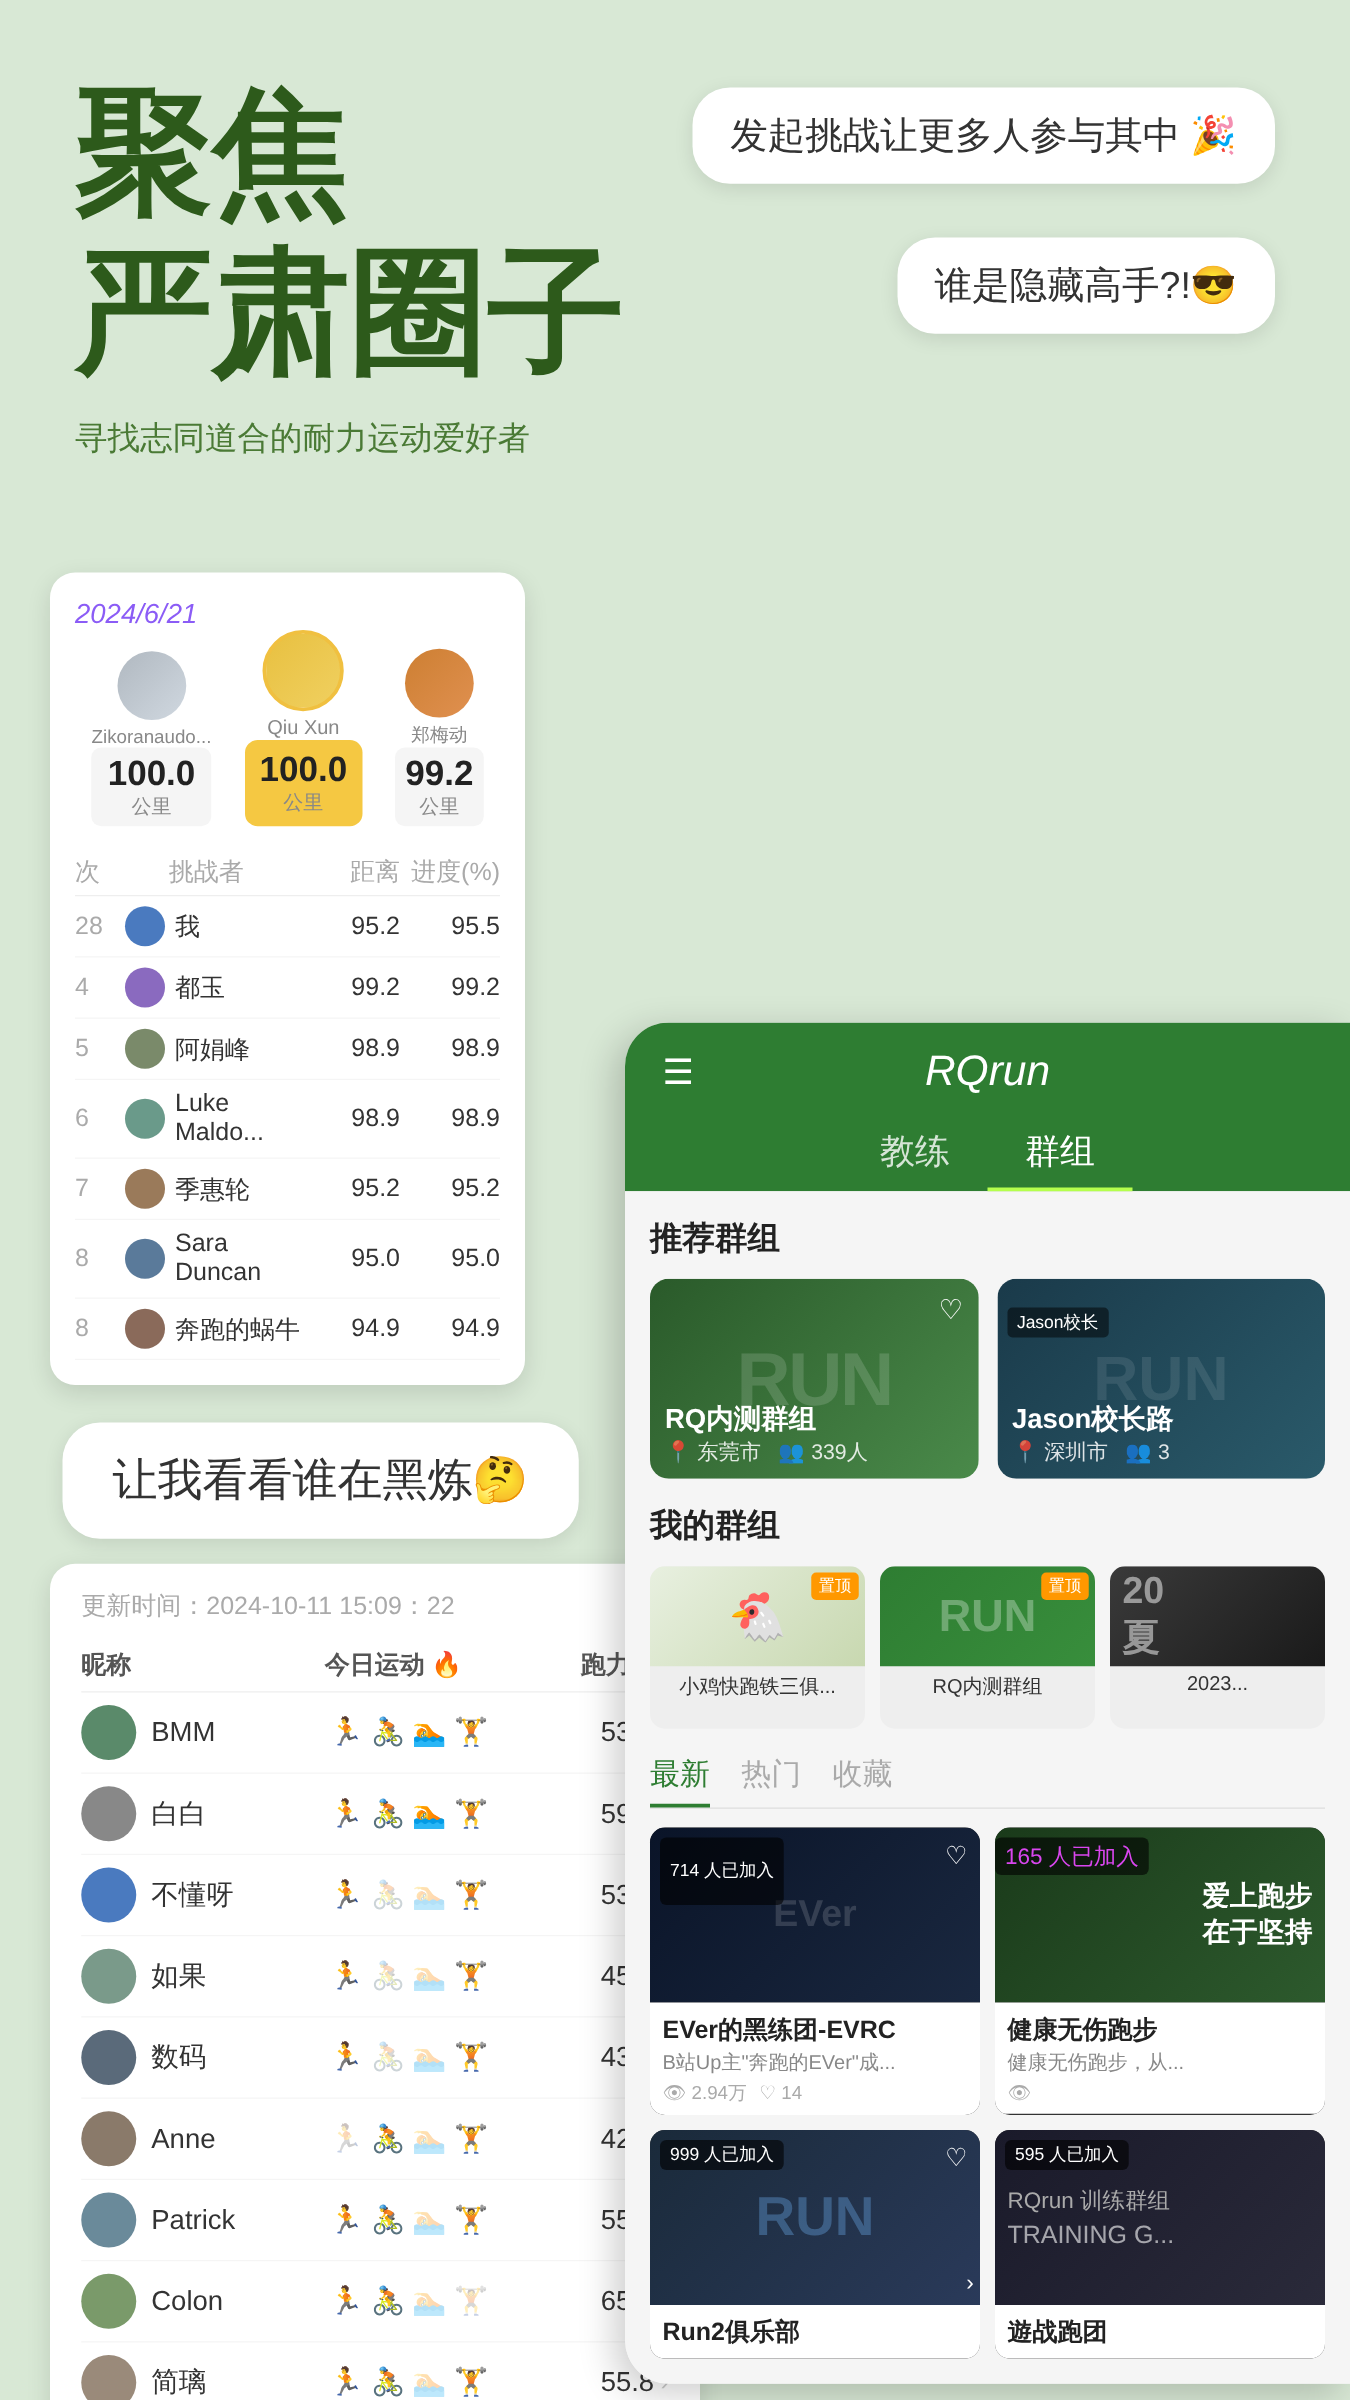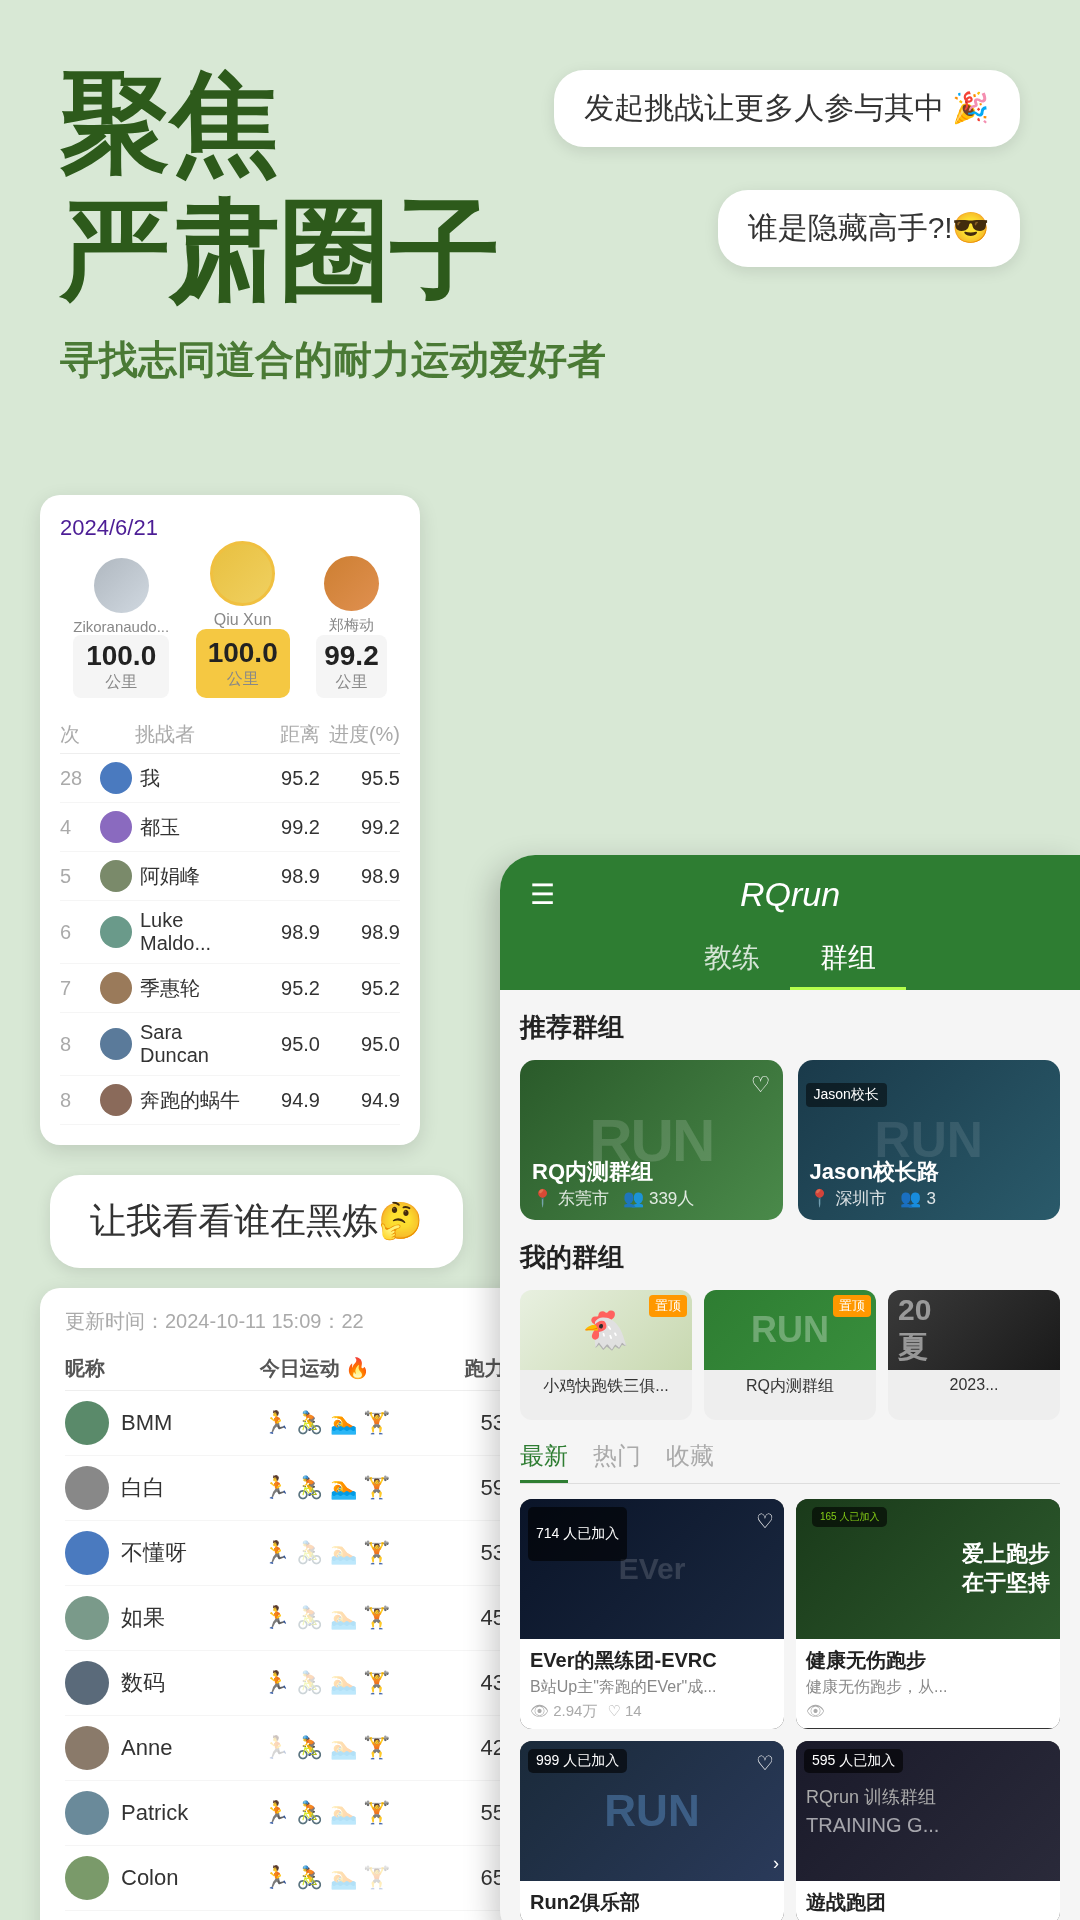--- a/index.html
+++ b/index.html
@@ -19,24 +19,23 @@
       background-color: #d8e8d5;
     }
     .hero-title {
       font-size: 110px;
       font-weight: 900;
       color: #2d5a1b;
       line-height: 1.15;
       margin-bottom: 20px;
     }
     .hero-subtitle {
-      font-size: 39px;
+      font-size: 26px;
       color: #4a7a35;
-      margin-bottom: 48px;
-      font-weight: bold;
+      margin-bottom: 30px;
     }
     .speech-bubble-right {
       position: absolute;
       right: 60px;
       background: white;
       border-radius: 30px;
       padding: 18px 30px;
       font-size: 30px;
       color: #333;
       box-shadow: 0 4px 15px rgba(0,0,0,0.1);
@@ -62,22 +61,23 @@
       top: 20px;
       width: 380px;
       background: white;
       border-radius: 20px;
       padding: 20px;
       box-shadow: 0 6px 20px rgba(0,0,0,0.12);
       z-index: 2;
     }
     .challenge-date {
       font-size: 22px;
-      color: #4c1d95;
+      color: #8b5cf6;
       margin-bottom: 15px;
+      font-style: italic;
     }
     .top-runners {
       display: flex;
       justify-content: space-around;
       margin-bottom: 18px;
       align-items: flex-end;
     }
     .runner-item {
       text-align: center;
     }
@@ -694,21 +694,21 @@
               </div>
             </div>
           </div>
 
           <div class="feed-card">
             <div class="feed-card-img green" style="background:linear-gradient(135deg,#1a3a1a,#2d5a2d);">
               <div style="text-align:right;padding:10px;width:100%;">
                 <div style="font-size:22px;font-weight:bold;color:white;line-height:1.3;">爱上跑步<br>在于坚持</div>
               </div>
             </div>
-            <div style="position:absolute;top:8px;left:16px;background:rgba(0,0,0,0.6);color:#84cc16;font-size:10px;padding:3px 8px;border-radius:5px;">165 人已加入</div>
+            <div style="position:absolute;top:8px;left:0;background:rgba(0,0,0,0.6);color:#d946ef;font-size:18px;padding:3px 8px;border-radius:5px;">165 人已加入</div>
             <div class="feed-card-info">
               <div class="feed-card-title">健康无伤跑步</div>
               <div class="feed-card-desc">健康无伤跑步，从...</div>
               <div class="feed-card-stats">
                 <span>👁</span>
               </div>
             </div>
           </div>
 
           <div class="feed-card">

